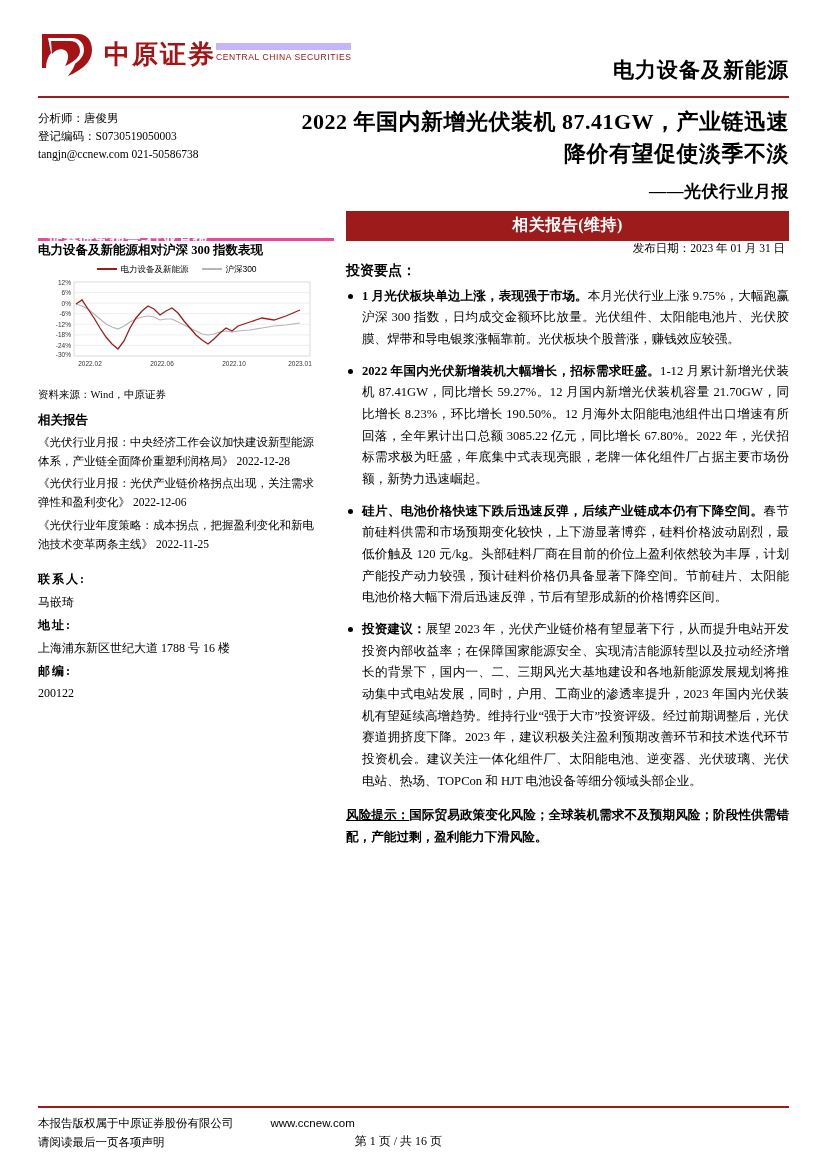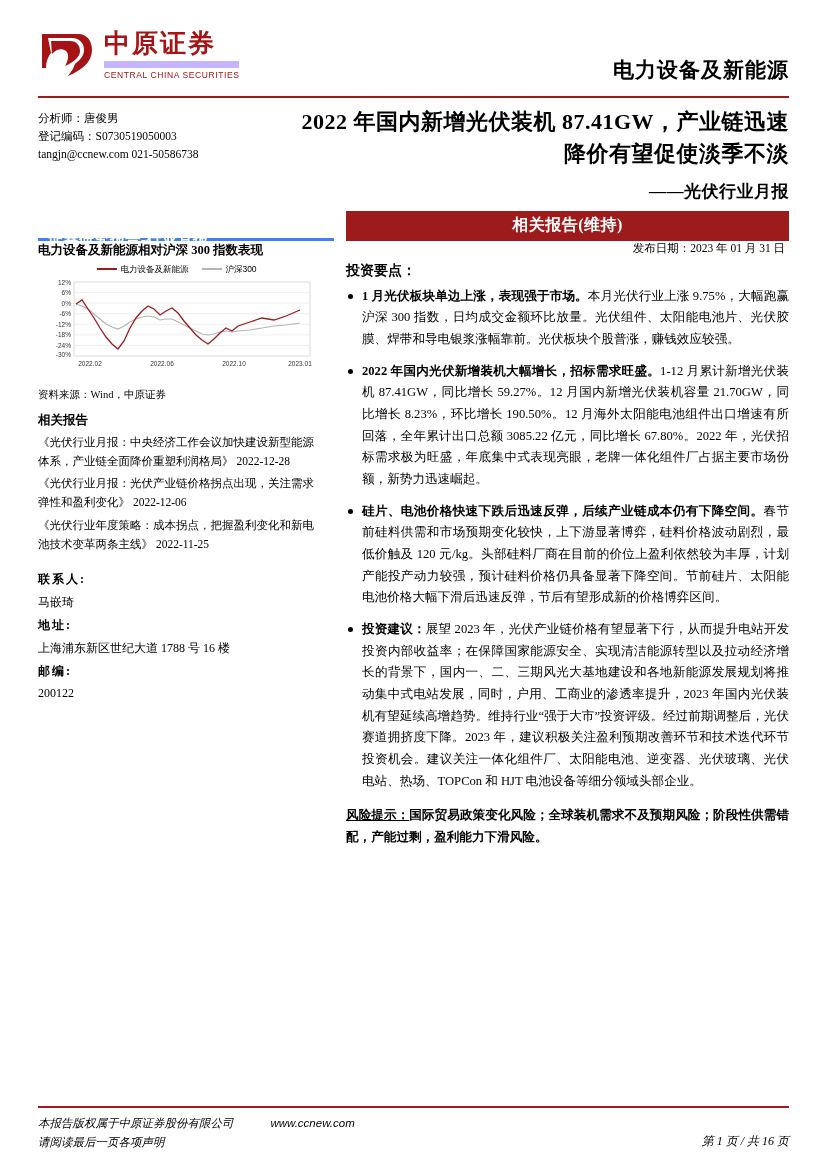--- a/index.html
+++ b/index.html
@@ -21,21 +21,21 @@
   }
   
   .header {
     display: flex;
     align-items: flex-start;
     justify-content: space-between;
     height: 62px;
   }
   .logo-wrap { display:flex; align-items:center; gap:8px; }
   .logo-mark { width: 58px; height: 50px; }
-  .logo-text { display:flex; flex-direction:column; justify-content:center; }
+  .logo-text { display:flex; flex-direction:row; justify-content:center; }
   .logo-cn {
     font-family: "Liberation Serif", serif;
     font-size: 26px;
     font-weight: bold;
     letter-spacing: 2px;
     color: #a51315;
     line-height: 1.1;
   }
   .logo-en {
     font-family: "Liberation Sans", sans-serif;
@@ -87,21 +87,21 @@
   }
   
   .band {
     display: flex;
     align-items: stretch;
     margin-top: 8px;
     height: 30px;
   }
   .band-left {
     width: 296px;
-    background: #3b82f6;
+    background: #ec4899;
     color: #fff;
     font-size: 15px;
     font-weight: bold;
     display: flex;
     align-items: center;
     padding-left: 10px;
     letter-spacing: 0.5px;
     box-sizing: border-box;
     margin-top: 27px;
   }
@@ -229,24 +229,22 @@
   
   .footer {
     position: absolute;
     left: 38px;
     right: 38px;
     bottom: 18px;
   }
   .footer hr { border:0; border-top: 2px solid #9e1b1b; margin: 0 0 6px 0; }
   .footer-row {
     display: flex;
-    justify-content: space-between;
     font-size: 11.5px;
     line-height: 1.6;
-    font-style: italic;
   }
   .footer-left .www { font-family: "Liberation Sans", sans-serif; margin-left: 34px; }
   .footer-right { text-align: right; align-self: flex-end; font-size: 12px; }
 </style>
 </head>
 <body>
 
 <div class="page">
 
   <div class="header">

